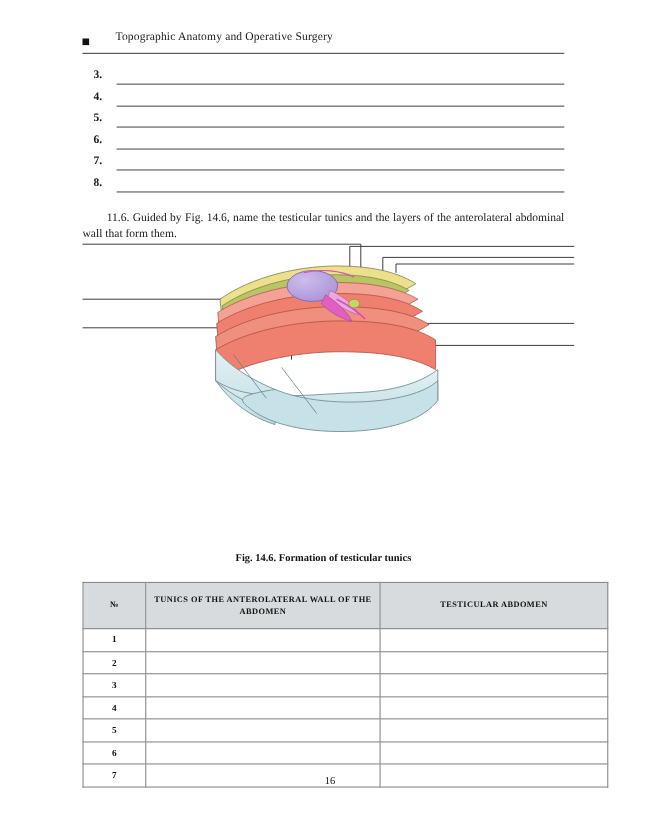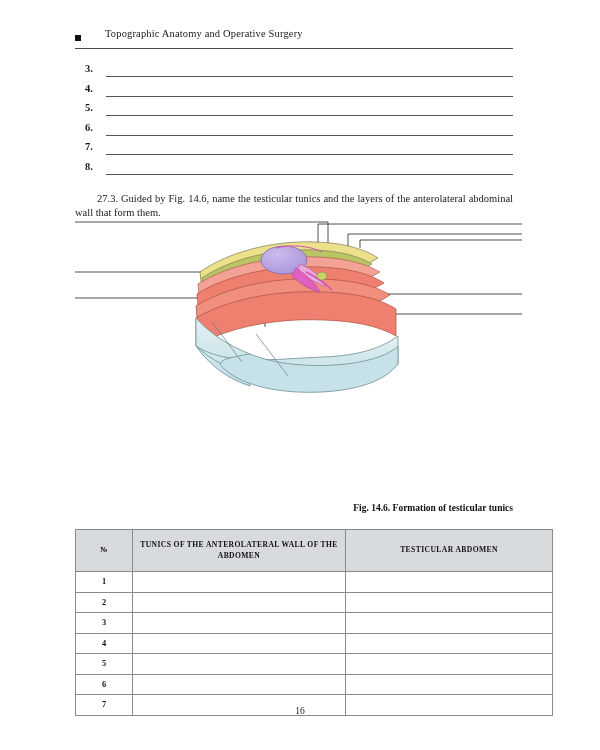--- a/index.html
+++ b/index.html
@@ -109,21 +109,21 @@
   }
   .figure svg {
     display: block;
   }
 
   .fig-caption {
     position: absolute;
     left: 75px;
     top: 503px;
     width: 438px;
-    text-align: right;
+    text-align: center;
     font-size: 9.5px;
     font-weight: bold;
     color: #111111;
   }
 
   
   .tbl-wrap {
     position: absolute;
     left: 75px;
     top: 529px;
@@ -208,21 +208,21 @@
     <div class="blank-row">
       <span class="blank-num">7.</span>
       <span class="blank-rule"></span>
     </div>
     <div class="blank-row">
       <span class="blank-num">8.</span>
       <span class="blank-rule"></span>
     </div>
   </div>
 
-  <p class="exercise">27.3. Guided by Fig. 14.6, name the testicular tunics and the layers of the anterolateral abdominal wall that form them.</p>
+  <p class="exercise">11.6. Guided by Fig. 14.6, name the testicular tunics and the layers of the anterolateral abdominal wall that form them.</p>
 
   <div class="figure">
     <svg width="480" height="290" viewBox="0 0 480 290" xmlns="http://www.w3.org/2000/svg">
       <defs>
         <linearGradient id="bodyGrad" x1="0" y1="0" x2="0" y2="1">
           <stop offset="0%" stop-color="#e2f1f4"></stop>
           <stop offset="55%" stop-color="#cfe6ea"></stop>
           <stop offset="100%" stop-color="#bfdde3"></stop>
         </linearGradient>
         <linearGradient id="bodyGrad2" x1="0" y1="0" x2="0" y2="1">

